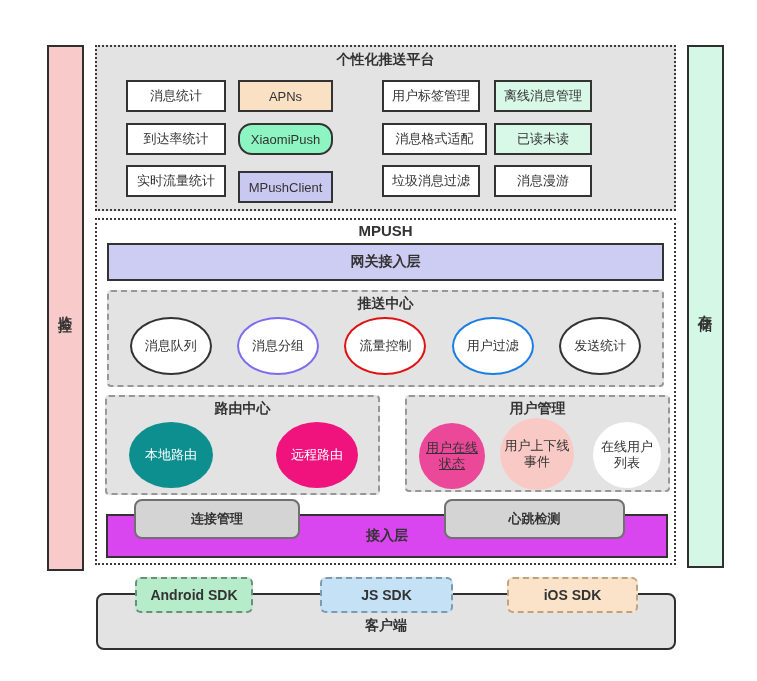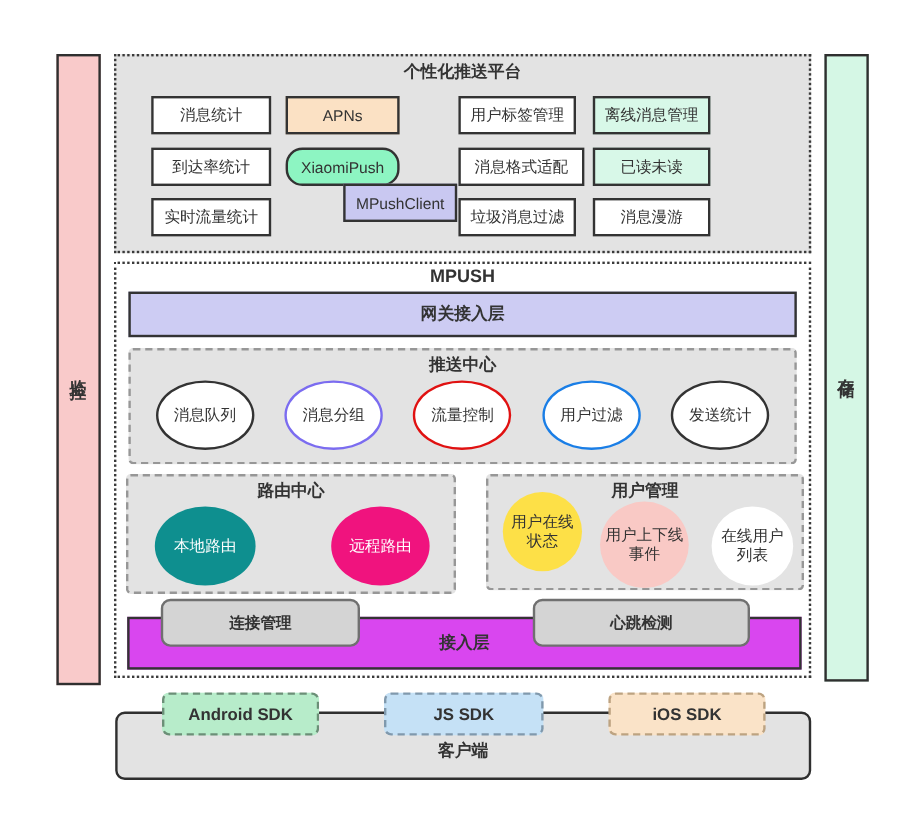--- a/index.html
+++ b/index.html
@@ -97,21 +97,21 @@
     <div class="abs pbox" style="left: 141px; top: 33px; width: 95px; height: 32px; background-color: rgb(251, 225, 196);">APNs</div>
     <div class="abs pbox" style="left: 285px; top: 33px; width: 98px; height: 32px; background-color: rgb(255, 255, 255);">用户标签管理</div>
     <div class="abs pbox" style="left: 397px; top: 33px; width: 98px; height: 32px; background-color: rgb(216, 248, 232);">离线消息管理</div>
 
     <div class="abs pbox" style="left: 29px; top: 76px; width: 100px; height: 32px; background-color: rgb(255, 255, 255);">到达率统计</div>
     <div class="abs pbox" style="left: 141px; top: 76px; width: 95px; height: 32px; background-color: rgb(141, 245, 194); border-radius: 14px;">XiaomiPush</div>
     <div class="abs pbox" style="left: 285px; top: 76px; width: 105px; height: 32px; background-color: rgb(255, 255, 255);">消息格式适配</div>
     <div class="abs pbox" style="left: 397px; top: 76px; width: 98px; height: 32px; background-color: rgb(216, 248, 232);">已读未读</div>
 
     <div class="abs pbox" style="left: 29px; top: 118px; width: 100px; height: 32px; background-color: rgb(255, 255, 255);">实时流量统计</div>
-    <div class="abs pbox" style="left: 141px; top: 106px; width: 95px; height: 32px; background-color: rgb(201, 200, 241); margin-left: 48px;">MPushClient</div>
+    <div class="abs pbox" style="left: 141px; top: 124px; width: 95px; height: 32px; background-color: rgb(201, 200, 241);">MPushClient</div>
     <div class="abs pbox" style="left: 285px; top: 118px; width: 98px; height: 32px; background-color: rgb(255, 255, 255);">垃圾消息过滤</div>
     <div class="abs pbox" style="left: 397px; top: 118px; width: 98px; height: 32px; background-color: rgb(255, 255, 255);">消息漫游</div>
   </div>
 
   <div class="abs dotted-panel" style="left:95px; top:218px; width:581px; height:347px; background:#fff;">
     <div class="panel-title" style="font-size:15px; padding-top:2px;">MPUSH</div>
 
     <div class="abs hbar" style="left: 10px; top: 23px; width: 557px; height: 38px; background-color: rgb(205, 204, 243);">网关接入层</div>
 
     <div class="abs dashed-panel" style="left:10px; top:70px; width:557px; height:97px;">
@@ -126,30 +126,30 @@
     </div>
 
     <div class="abs dashed-panel" style="left:8px; top:175px; width:275px; height:100px;">
       <div class="panel-title">路由中心</div>
       <div class="abs cnode" style="left: 22px; top: 25px; width: 84px; height: 66px; background-color: rgb(14, 143, 143); color: #ffffff;">本地路由</div>
       <div class="abs cnode" style="left: 169px; top: 25px; width: 82px; height: 66px; background-color: rgb(240, 19, 126); color: rgb(255, 255, 255);">远程路由</div>
     </div>
 
     <div class="abs dashed-panel" style="left:308px; top:175px; width:265px; height:97px;">
       <div class="panel-title">用户管理</div>
-      <div class="abs cnode" style="left: 12px; top: 13px; width: 66px; height: 66px; background-color: #fde047; color: rgb(51, 51, 51);">用户在线状态</div>
+      <div class="abs cnode" style="left: 12px; top: 26px; width: 66px; height: 66px; background-color: #ec4899; color: rgb(51, 51, 51); text-decoration: underline;">用户在线状态</div>
       <div class="abs cnode" style="left: 93px; top: 21px; width: 74px; height: 72px; background-color: rgb(249, 201, 197); color: rgb(51, 51, 51);">用户上下线事件</div>
       <div class="abs cnode" style="left: 186px; top: 25px; width: 68px; height: 66px; background-color: rgb(255, 255, 255); color: rgb(51, 51, 51);">在线用户列表</div>
     </div>
 
     <div class="abs hbar" style="left: 9px; top: 294px; width: 562px; height: 44px; z-index: 1; background-color: #d946ef;">接入层</div>
 
     <div class="abs graybox" style="left:37px; top:279px; width:166px; height:40px;">连接管理</div>
     <div class="abs graybox" style="left:347px; top:279px; width:181px; height:40px;text-align:center;">心跳检测</div>
   </div>
 
   <div class="abs client-box" style="left:96px; top:593px; width:580px; height:57px;">客户端</div>
 
-  <div class="abs sdk" style="left: 135px; top: 577px; width: 131px; height: 36px; background-color: rgb(183, 236, 202); border-color: rgb(107, 143, 119);">Android SDK</div>
+  <div class="abs sdk" style="left: 135px; top: 577px; width: 118px; height: 36px; background-color: rgb(183, 236, 202); border-color: rgb(107, 143, 119);">Android SDK</div>
   <div class="abs sdk" style="left: 320px; top: 577px; width: 133px; height: 36px; background-color: rgb(197, 225, 246); border-color: rgb(128, 153, 173);">JS SDK</div>
   <div class="abs sdk" style="left: 507px; top: 577px; width: 131px; height: 36px; background-color: rgb(250, 227, 200); border-color: rgb(189, 163, 129);">iOS SDK</div>
 
 </div>
 
 </body></html>

